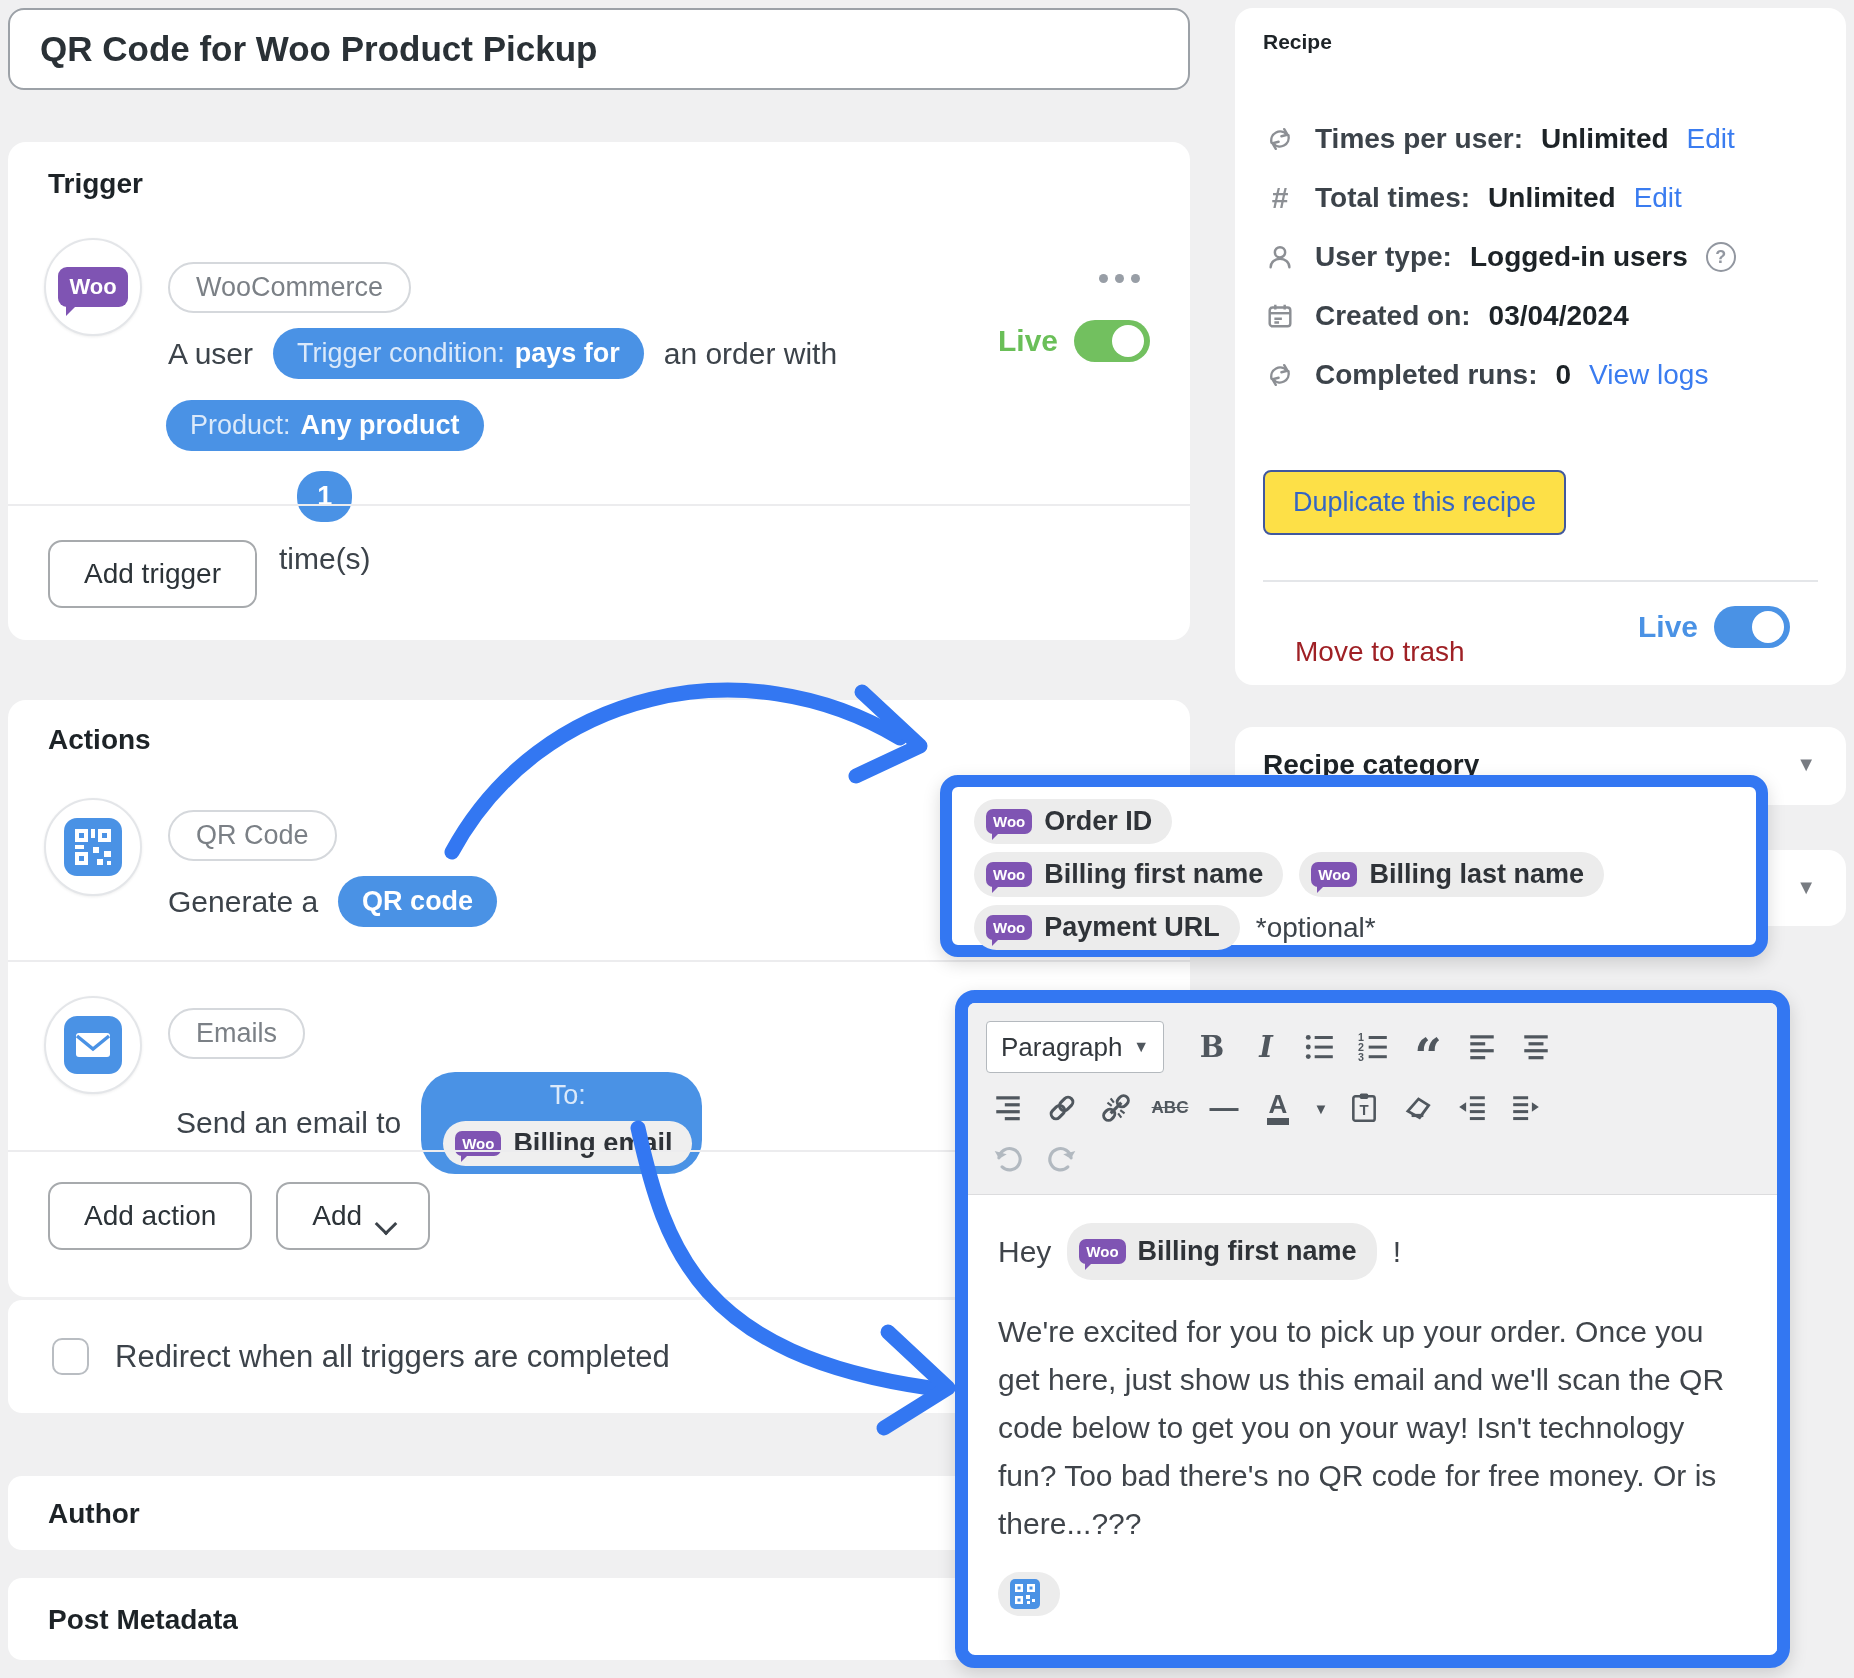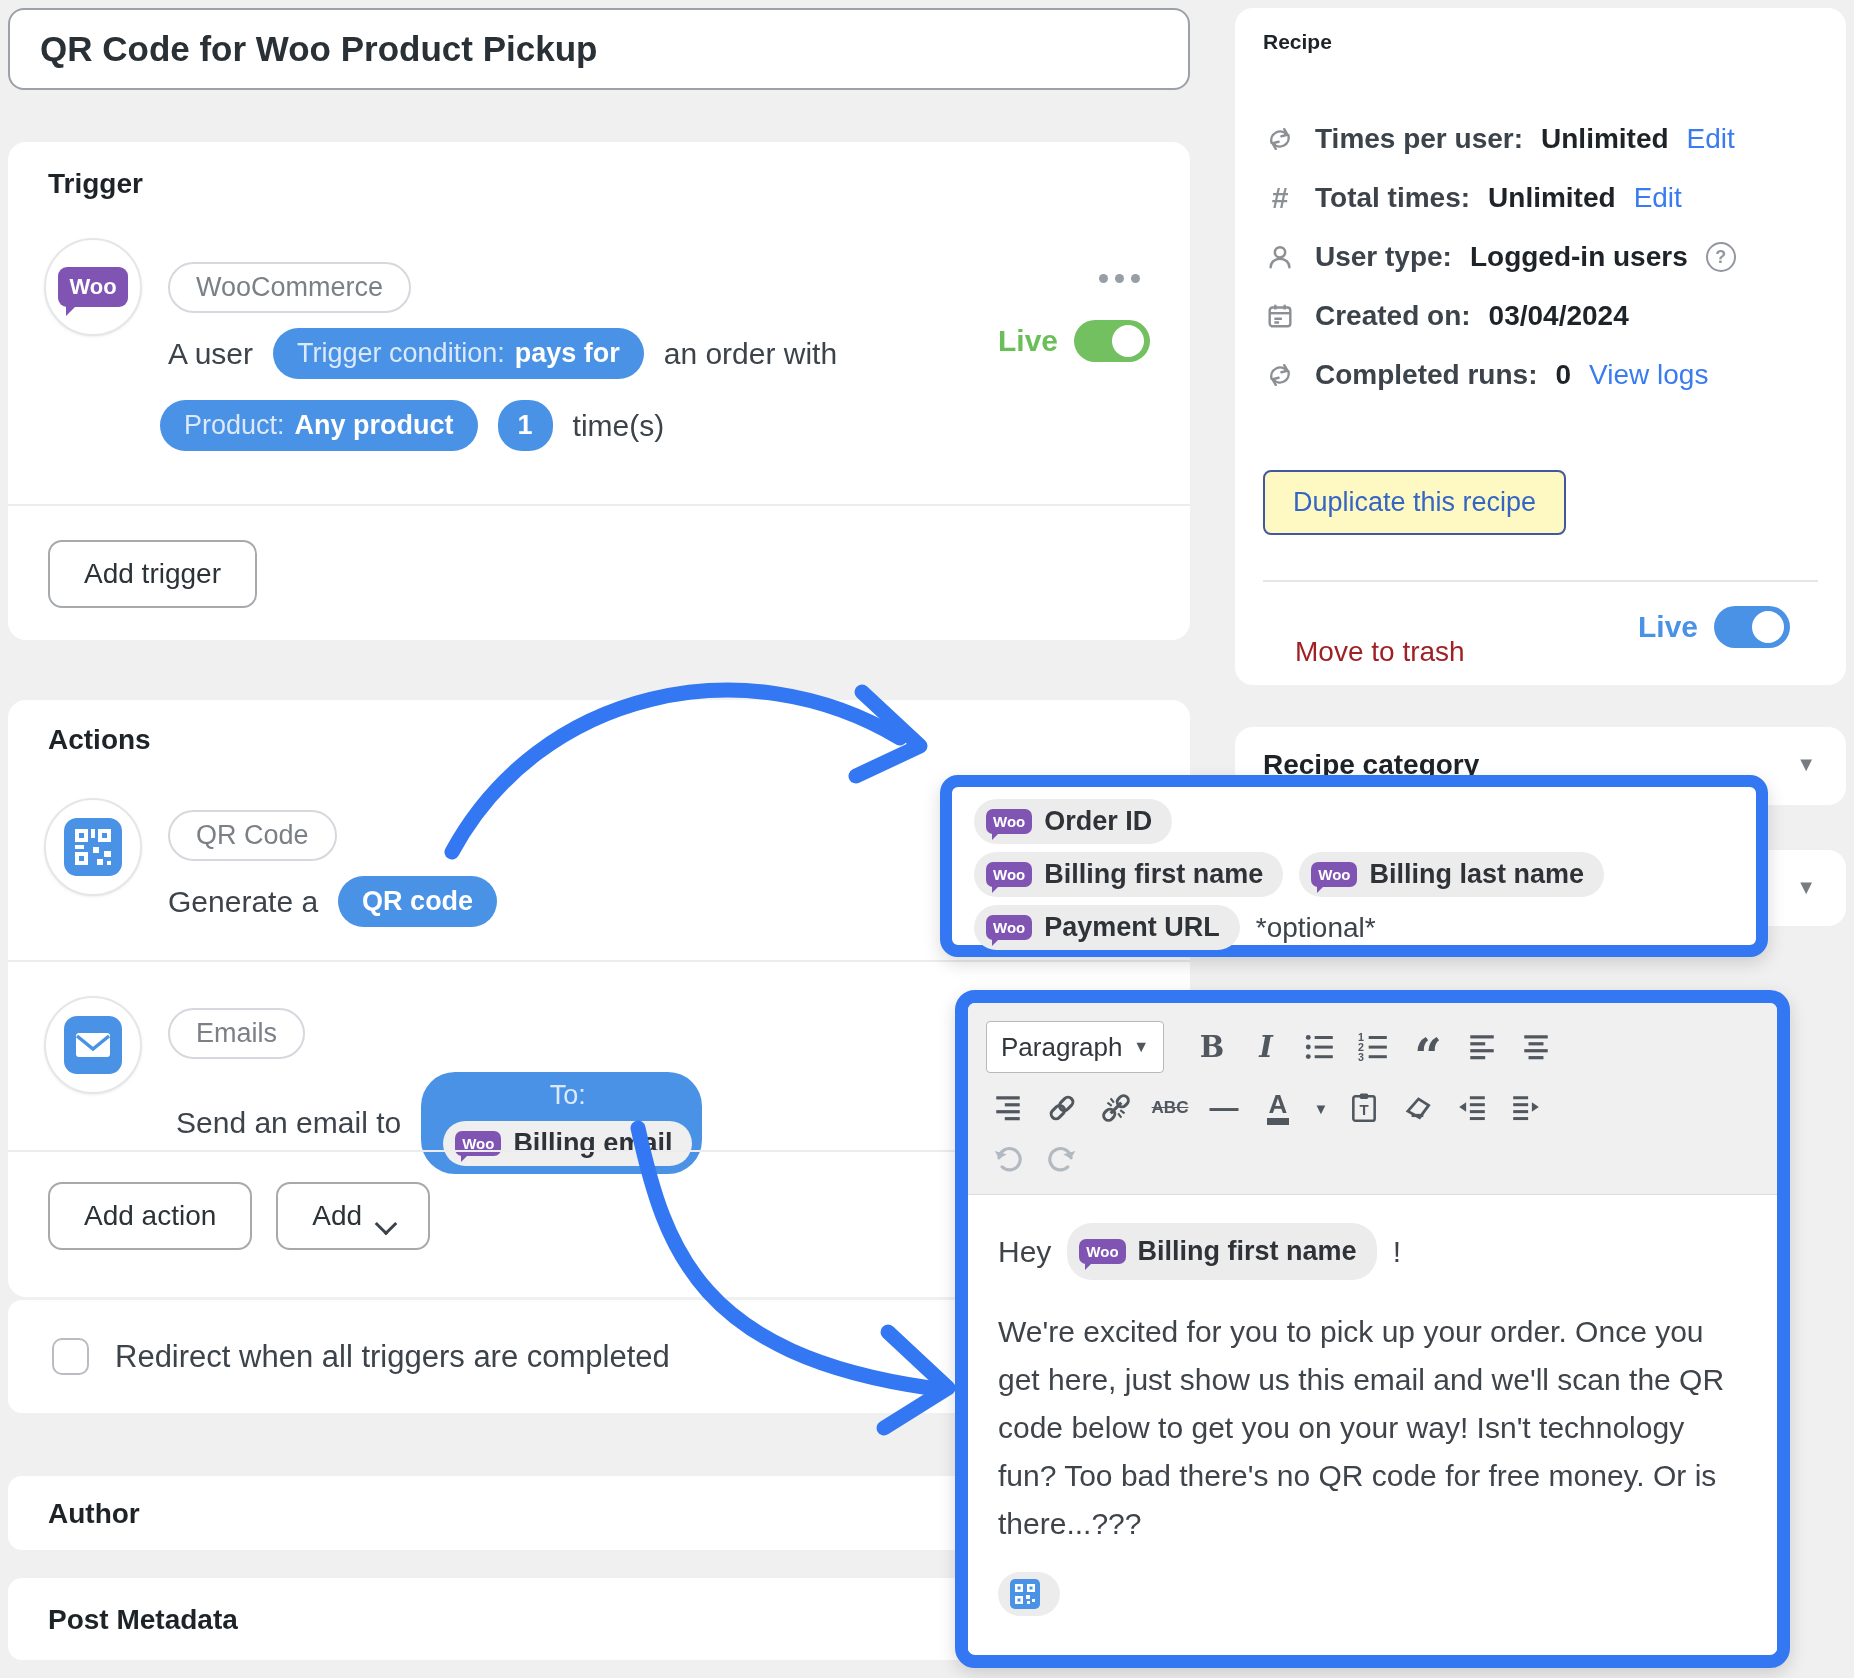--- a/index.html
+++ b/index.html
@@ -56,21 +56,21 @@
 
   
   .r-row{display:flex;align-items:center;gap:18px;font-size:28px;margin-bottom:21px;height:38px;}
   .r-ic{width:34px;display:flex;justify-content:center;color:#8c8f94;}
   .r-label{color:#3c434a;font-weight:bold;}
   .r-value{color:#1d2327;font-weight:700;}
   .r-link{color:#3a7cf0;cursor:pointer;}
   .hash{font-size:30px;font-weight:700;color:#8c8f94;}
   .help-circle{width:30px;height:30px;border:2.5px solid #9297a0;border-radius:50%;display:inline-flex;
     align-items:center;justify-content:center;font-size:18px;font-weight:700;color:#9297a0;box-sizing:border-box;}
-  .dup-btn{display:inline-block;background:#fef9c3;border:2px solid #41589e;border-radius:8px;
+  .dup-btn{display:inline-block;background:#fde047;border:2px solid #41589e;border-radius:8px;
     color:#3566c4;font-size:27px;padding:15px 28px;}
   .trash{color:#9f2025;font-size:28px;cursor:pointer;}
   .caret{color:#787c82;font-size:20px;}
 
   
   .ov{position:absolute;background:#fff;border:12px solid #3377f2;box-sizing:border-box;
     border-radius:18px;z-index:30;box-shadow:0 6px 18px rgba(0,0,0,.15);}
   #email-box{border-width:13px;border-radius:20px;overflow:hidden;}
   .toolbar{background:#f0f0f1;border-bottom:1px solid #dcdcde;padding:15px 18px 4px 18px;}
   .tb-row{display:flex;align-items:center;gap:10px;margin-bottom:12px;}
@@ -113,21 +113,21 @@
 
   <div class="sentence abs" style="left:160px;top:186px;">
     <span>A user</span>
     <span class="pill-blue">
       <span class="lt">Trigger condition:</span>
       <span>pays for</span>
     </span>
     <span>an order with</span>
   </div>
 
-  <div class="sentence abs" style="left:152px;top:258px;">
+  <div class="sentence abs" style="left:158px;top:258px;flex-direction:column;">
     <span class="pill-blue">
       <span class="lt">Product:</span>
       <span>Any product</span>
     </span>
     <span class="pill-num">1</span>
     <span>time(s)</span>
   </div>
 
   <div class="dots abs" style="right:50px;top:132px;">
       <i></i>

